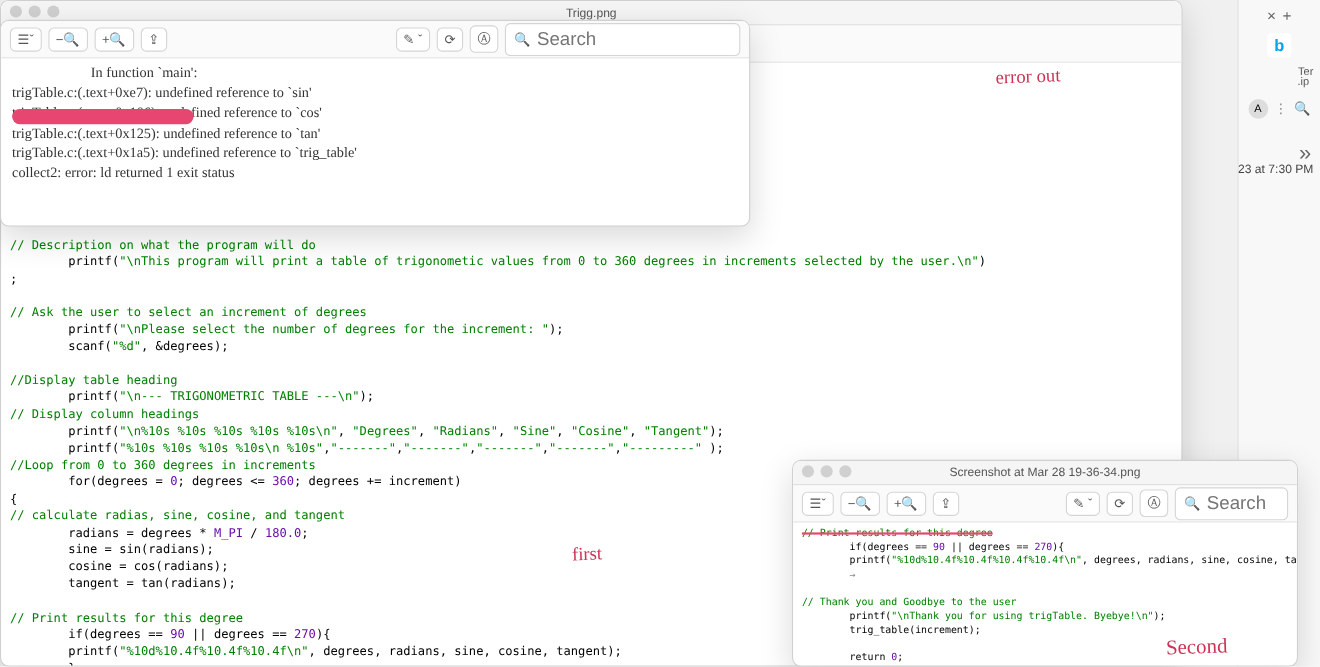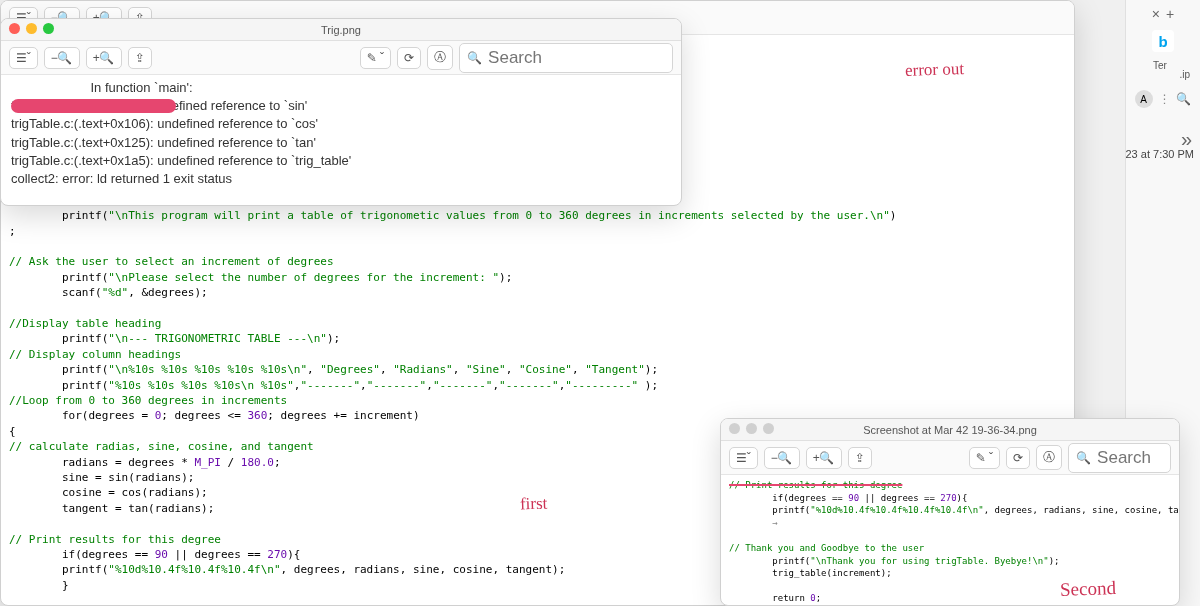--- a/index.html
+++ b/index.html
@@ -102,21 +102,21 @@
     line-height: 1.4;
     white-space: pre;
     color: #000;
   }
   .c-green { color: #008000; }
   .c-blue { color: #0044aa; }
   .c-purple { color: #6a0dad; }
   .c-gray { color: #888; }
   .terminal {
     padding: 4px 10px;
-    font-family: Liberation Sans, sans-serif;
+    font-family: Liberation Serif, serif;
     font-size: 13px;
     line-height: 1.4;
     color: #333;
     white-space: pre;
   }
   .annotation {
     position: absolute;
     font-family: "Segoe Script", cursive;
     color: #cc3355;
     font-size: 17px;
@@ -169,50 +169,50 @@
 <body>
 
 <div class="right-strip">
   <div class="tab">
     <span>×</span>
     <span>+</span>
   </div>
   <div style="display:flex;gap:6px;align-items:center;">
     <span class="bing-logo">b</span>
   </div>
-  <div style="font-size:10px;color:#555;text-align:center;width:100%;padding-right:6px;">Ter</div>
+  <div style="font-size:10px;color:#555;text-align:right;width:100%;padding-right:6px;">Ter</div>
   <div style="font-size:10px;color:#555;text-align:right;width:100%;padding-right:10px;margin-top:-10px;">.ip</div>
   <div style="display:flex;gap:6px;align-items:center;margin-top:2px;">
     <div style="width:18px;height:18px;border-radius:50%;background:#ddd;display:flex;align-items:center;justify-content:center;font-size:10px;">A</div>
     <span style="color:#888;">⋮</span>
     <span style="color:#c33;">🔍</span>
   </div>
   <div style="position:absolute;top:148px;right:6px;font-size:11px;color:#444;white-space:nowrap;">23 at 7:30 PM</div>
   <div class="chevron-expand" style="position:absolute;top:128px;right:8px;">»</div>
 </div>
 
 <div class="window" style="left:0;top:0;width:1075px;height:606px;">
+  <div class="titlebar">
+    <div class="traffic-lights">
+      <span class="tl dim"></span>
+      <span class="tl dim"></span>
+      <span class="tl dim"></span>
+    </div>
+    <span>Trigg.png</span>
+  </div>
   <div class="toolbar">
     <div class="group">☰ˇ</div>
     <div class="group">−🔍</div>
     <div class="group">+🔍</div>
     <div class="group">⇪</div>
   </div>
   <div class="code-area" id="code-trigg"><div><span class="c-blue">#include </span><span class="c-green">&lt;stdio.h&gt;</span></div><div><span class="c-blue">#include </span><span class="c-green">&lt;math.h&gt;</span></div><div><span> </span></div><div><span>main() {</span></div><div><span>int degrees, increment;</span></div><div><span>double radians, sine, cosine, tangent;</span></div><div><span> </span></div><div><span class="c-green">/*Welcome the User to the program*/</span></div><div><span>        printf(</span><span class="c-green">"\nWelcome to trigTable.\n"</span><span>);</span></div><div><span> </span></div><div><span class="c-green">// Description on what the program will do</span></div><div><span>        printf(</span><span class="c-green">"\nThis program will print a table of trigonometic values from 0 to 360 degrees in increments selected by the user.\n"</span><span>)</span></div><div><span>;</span></div><div><span> </span></div><div><span class="c-green">// Ask the user to select an increment of degrees</span></div><div><span>        printf(</span><span class="c-green">"\nPlease select the number of degrees for the increment: "</span><span>);</span></div><div><span>        scanf(</span><span class="c-green">"%d"</span><span>, &amp;degrees);</span></div><div><span> </span></div><div><span class="c-green">//Display table heading</span></div><div><span>        printf(</span><span class="c-green">"\n--- TRIGONOMETRIC TABLE ---\n"</span><span>);</span></div><div><span class="c-green">// Display column headings</span></div><div><span>        printf(</span><span class="c-green">"\n%10s %10s %10s %10s %10s\n"</span><span>, </span><span class="c-green">"Degrees"</span><span>, </span><span class="c-green">"Radians"</span><span>, </span><span class="c-green">"Sine"</span><span>, </span><span class="c-green">"Cosine"</span><span>, </span><span class="c-green">"Tangent"</span><span>);</span></div><div><span>        printf(</span><span class="c-green">"%10s %10s %10s %10s\n %10s"</span><span>,</span><span class="c-green">"-------"</span><span>,</span><span class="c-green">"-------"</span><span>,</span><span class="c-green">"-------"</span><span>,</span><span class="c-green">"-------"</span><span>,</span><span class="c-green">"---------"</span><span> );</span></div><div><span class="c-green">//Loop from 0 to 360 degrees in increments</span></div><div><span>        for(degrees = </span><span class="c-purple">0</span><span>; degrees &lt;= </span><span class="c-purple">360</span><span>; degrees += increment)</span></div><div><span>{</span></div><div><span class="c-green">// calculate radias, sine, cosine, and tangent</span></div><div><span>        radians = degrees * </span><span class="c-purple">M_PI</span><span> / </span><span class="c-purple">180.0</span><span>;</span></div><div><span>        sine = sin(radians);</span></div><div><span>        cosine = cos(radians);</span></div><div><span>        tangent = tan(radians);</span></div><div><span> </span></div><div><span class="c-green">// Print results for this degree</span></div><div><span>        if(degrees == </span><span class="c-purple">90</span><span> || degrees == </span><span class="c-purple">270</span><span>){</span></div><div><span>        printf(</span><span class="c-green">"%10d%10.4f%10.4f%10.4f\n"</span><span>, degrees, radians, sine, cosine, tangent);</span></div><div><span>        }</span></div></div>
 </div>
 
 <div class="window" style="left:388;top:18px;width:682px;height:188px;">
-  <div class="titlebar">
-    <div class="traffic-lights">
-      <span class="tl close"></span>
-      <span class="tl min"></span>
-      <span class="tl max"></span>
-    </div>
-    <span>Trig.png</span>
-  </div>
   <div class="toolbar">
     <div class="group">☰ˇ</div>
     <div class="group">−🔍</div>
     <div class="group">+🔍</div>
     <div class="group">⇪</div>
     <div style="flex:1"></div>
     <div class="group">✎ ˇ</div>
     <div class="group">⟳</div>
     <div class="group">Ⓐ</div>
     <div class="search">
@@ -224,21 +224,21 @@
   <div class="redaction" style="left:10px;top:80px;width:165px;"></div>
 </div>
 
 <div class="window" style="left:720px;top:418px;width:460px;height:188px;">
   <div class="titlebar">
     <div class="traffic-lights">
       <span class="tl dim"></span>
       <span class="tl dim"></span>
       <span class="tl dim"></span>
     </div>
-    <span>Screenshot at Mar 42 19-36-34.png</span>
+    <span>Screenshot at Mar 28 19-36-34.png</span>
   </div>
   <div class="toolbar">
     <div class="group">☰ˇ</div>
     <div class="group">−🔍</div>
     <div class="group">+🔍</div>
     <div class="group">⇪</div>
     <div style="flex:1"></div>
     <div class="group">✎ ˇ</div>
     <div class="group">⟳</div>
     <div class="group">Ⓐ</div>

